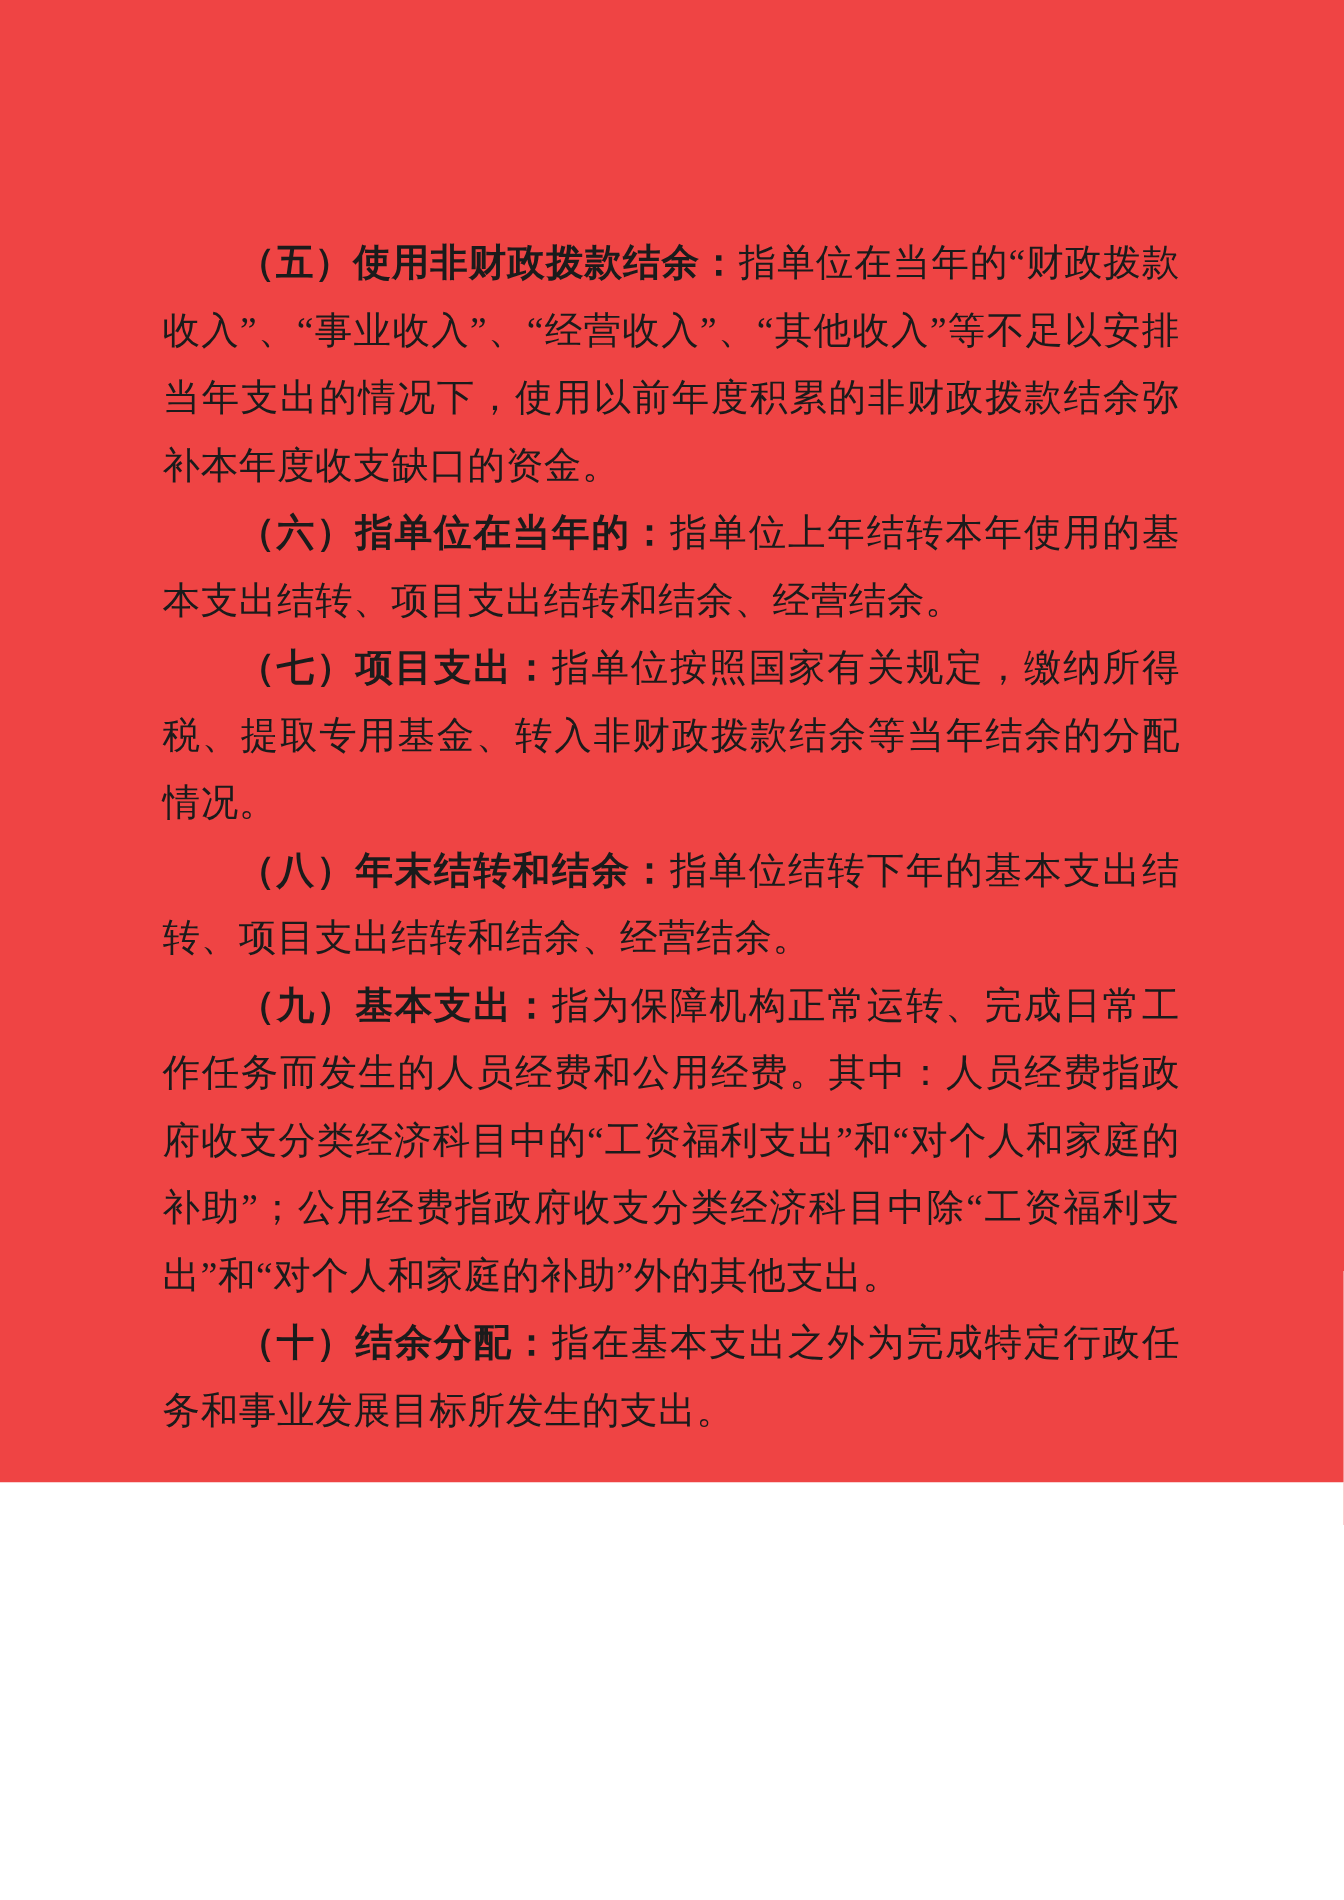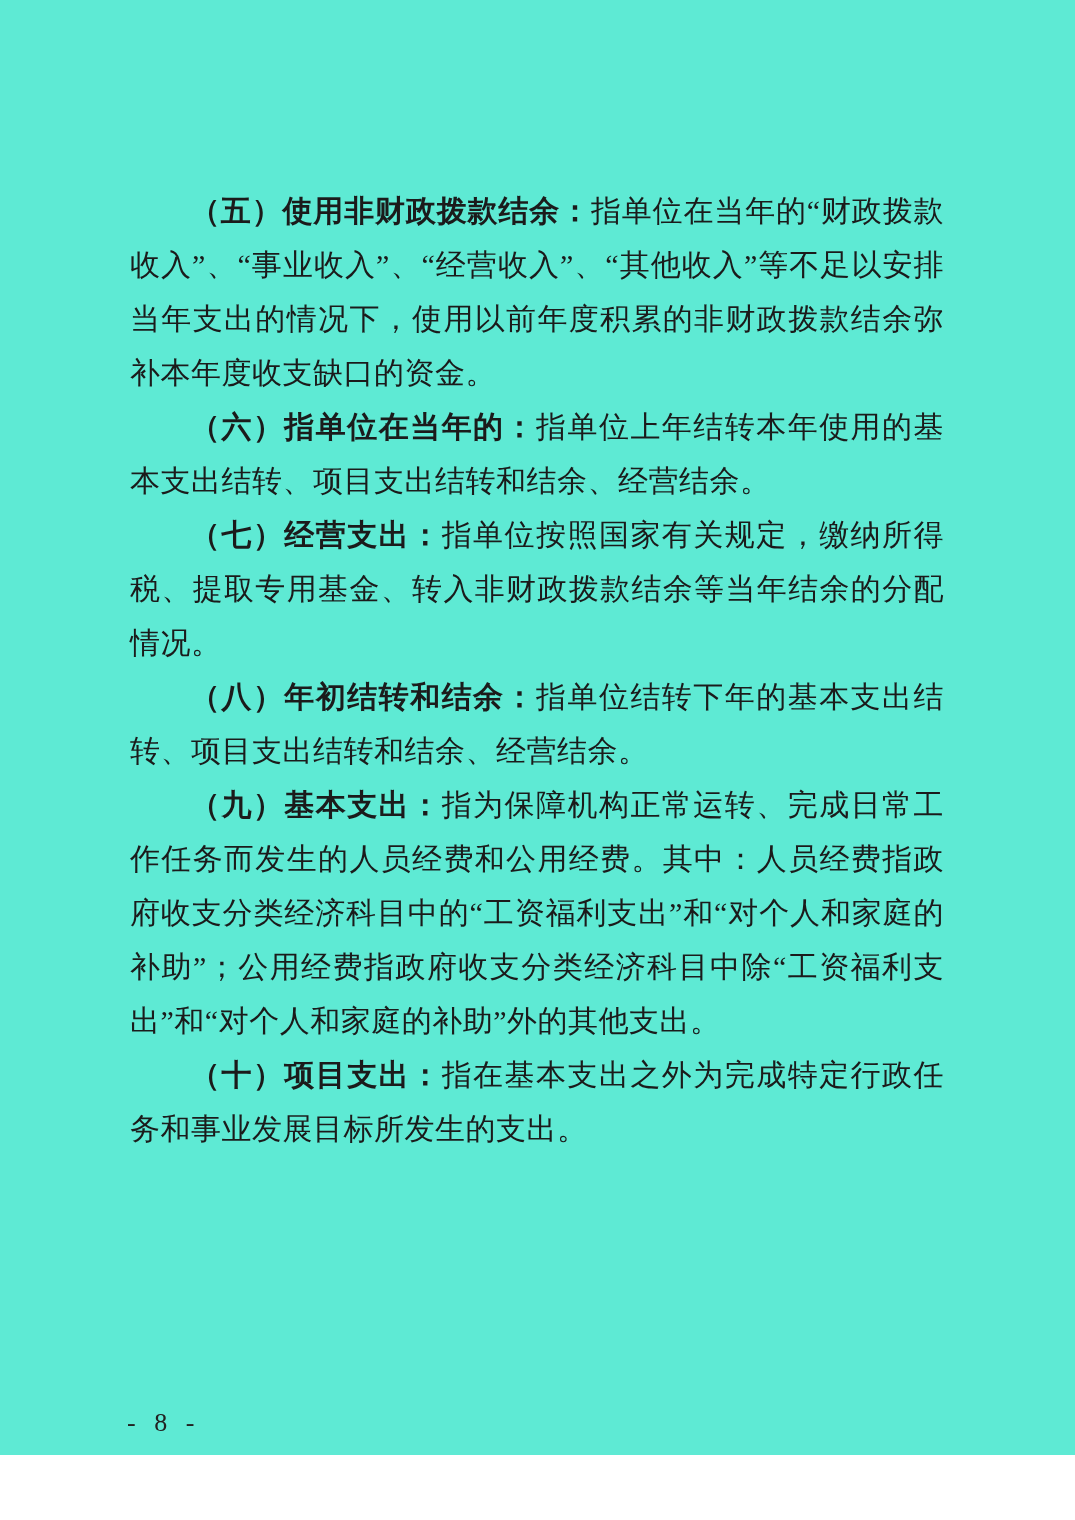--- a/index.html
+++ b/index.html
@@ -3,22 +3,22 @@
 <meta charset="utf-8">
 <style>
   html, body {
     margin: 0;
     padding: 0;
     background: #ffffff;
   }
   .page {
     position: relative;
     width: 1075px;
-    height: 1455px;
-    background: #5eead4;
+    height: 1186px;
+    background: #ef4444;
     overflow: hidden;
     font-family: "Liberation Serif", "DejaVu Serif", serif;
     color: #1b1b1b;
   }
   .content {
     position: absolute;
     top: 184px;
     left: 130px;
     width: 814px;
   }
@@ -50,33 +50,33 @@
 
     <p class="para">
       <span class="para-label">（五）使用非财政拨款结余：</span><span>指单位在当年的“财政拨款收入”、“事业收入”、“经营收入”、“其他收入”等不足以安排当年支出的情况下，使用以前年度积累的非财政拨款结余弥补本年度收支缺口的资金。</span>
     </p>
 
     <p class="para">
       <span class="para-label">（六）指单位在当年的：</span><span>指单位上年结转本年使用的基本支出结转、项目支出结转和结余、经营结余。</span>
     </p>
 
     <p class="para">
-      <span class="para-label">（七）经营支出：</span><span>指单位按照国家有关规定，缴纳所得税、提取专用基金、转入非财政拨款结余等当年结余的分配情况。</span>
+      <span class="para-label">（七）项目支出：</span><span>指单位按照国家有关规定，缴纳所得税、提取专用基金、转入非财政拨款结余等当年结余的分配情况。</span>
     </p>
 
     <p class="para">
-      <span class="para-label">（八）年初结转和结余：</span><span>指单位结转下年的基本支出结转、项目支出结转和结余、经营结余。</span>
+      <span class="para-label">（八）年末结转和结余：</span><span>指单位结转下年的基本支出结转、项目支出结转和结余、经营结余。</span>
     </p>
 
     <p class="para">
       <span class="para-label">（九）基本支出：</span><span>指为保障机构正常运转、完成日常工作任务而发生的人员经费和公用经费。其中：人员经费指政府收支分类经济科目中的“工资福利支出”和“对个人和家庭的补助”；公用经费指政府收支分类经济科目中除“工资福利支出”和“对个人和家庭的补助”外的其他支出。</span>
     </p>
 
     <p class="para">
-      <span class="para-label">（十）项目支出：</span><span>指在基本支出之外为完成特定行政任务和事业发展目标所发生的支出。</span>
+      <span class="para-label">（十）结余分配：</span><span>指在基本支出之外为完成特定行政任务和事业发展目标所发生的支出。</span>
     </p>
 
 
 
   </div>
 
   <div class="page-number">- 8 -</div>
 </div>
 
 </body></html>

